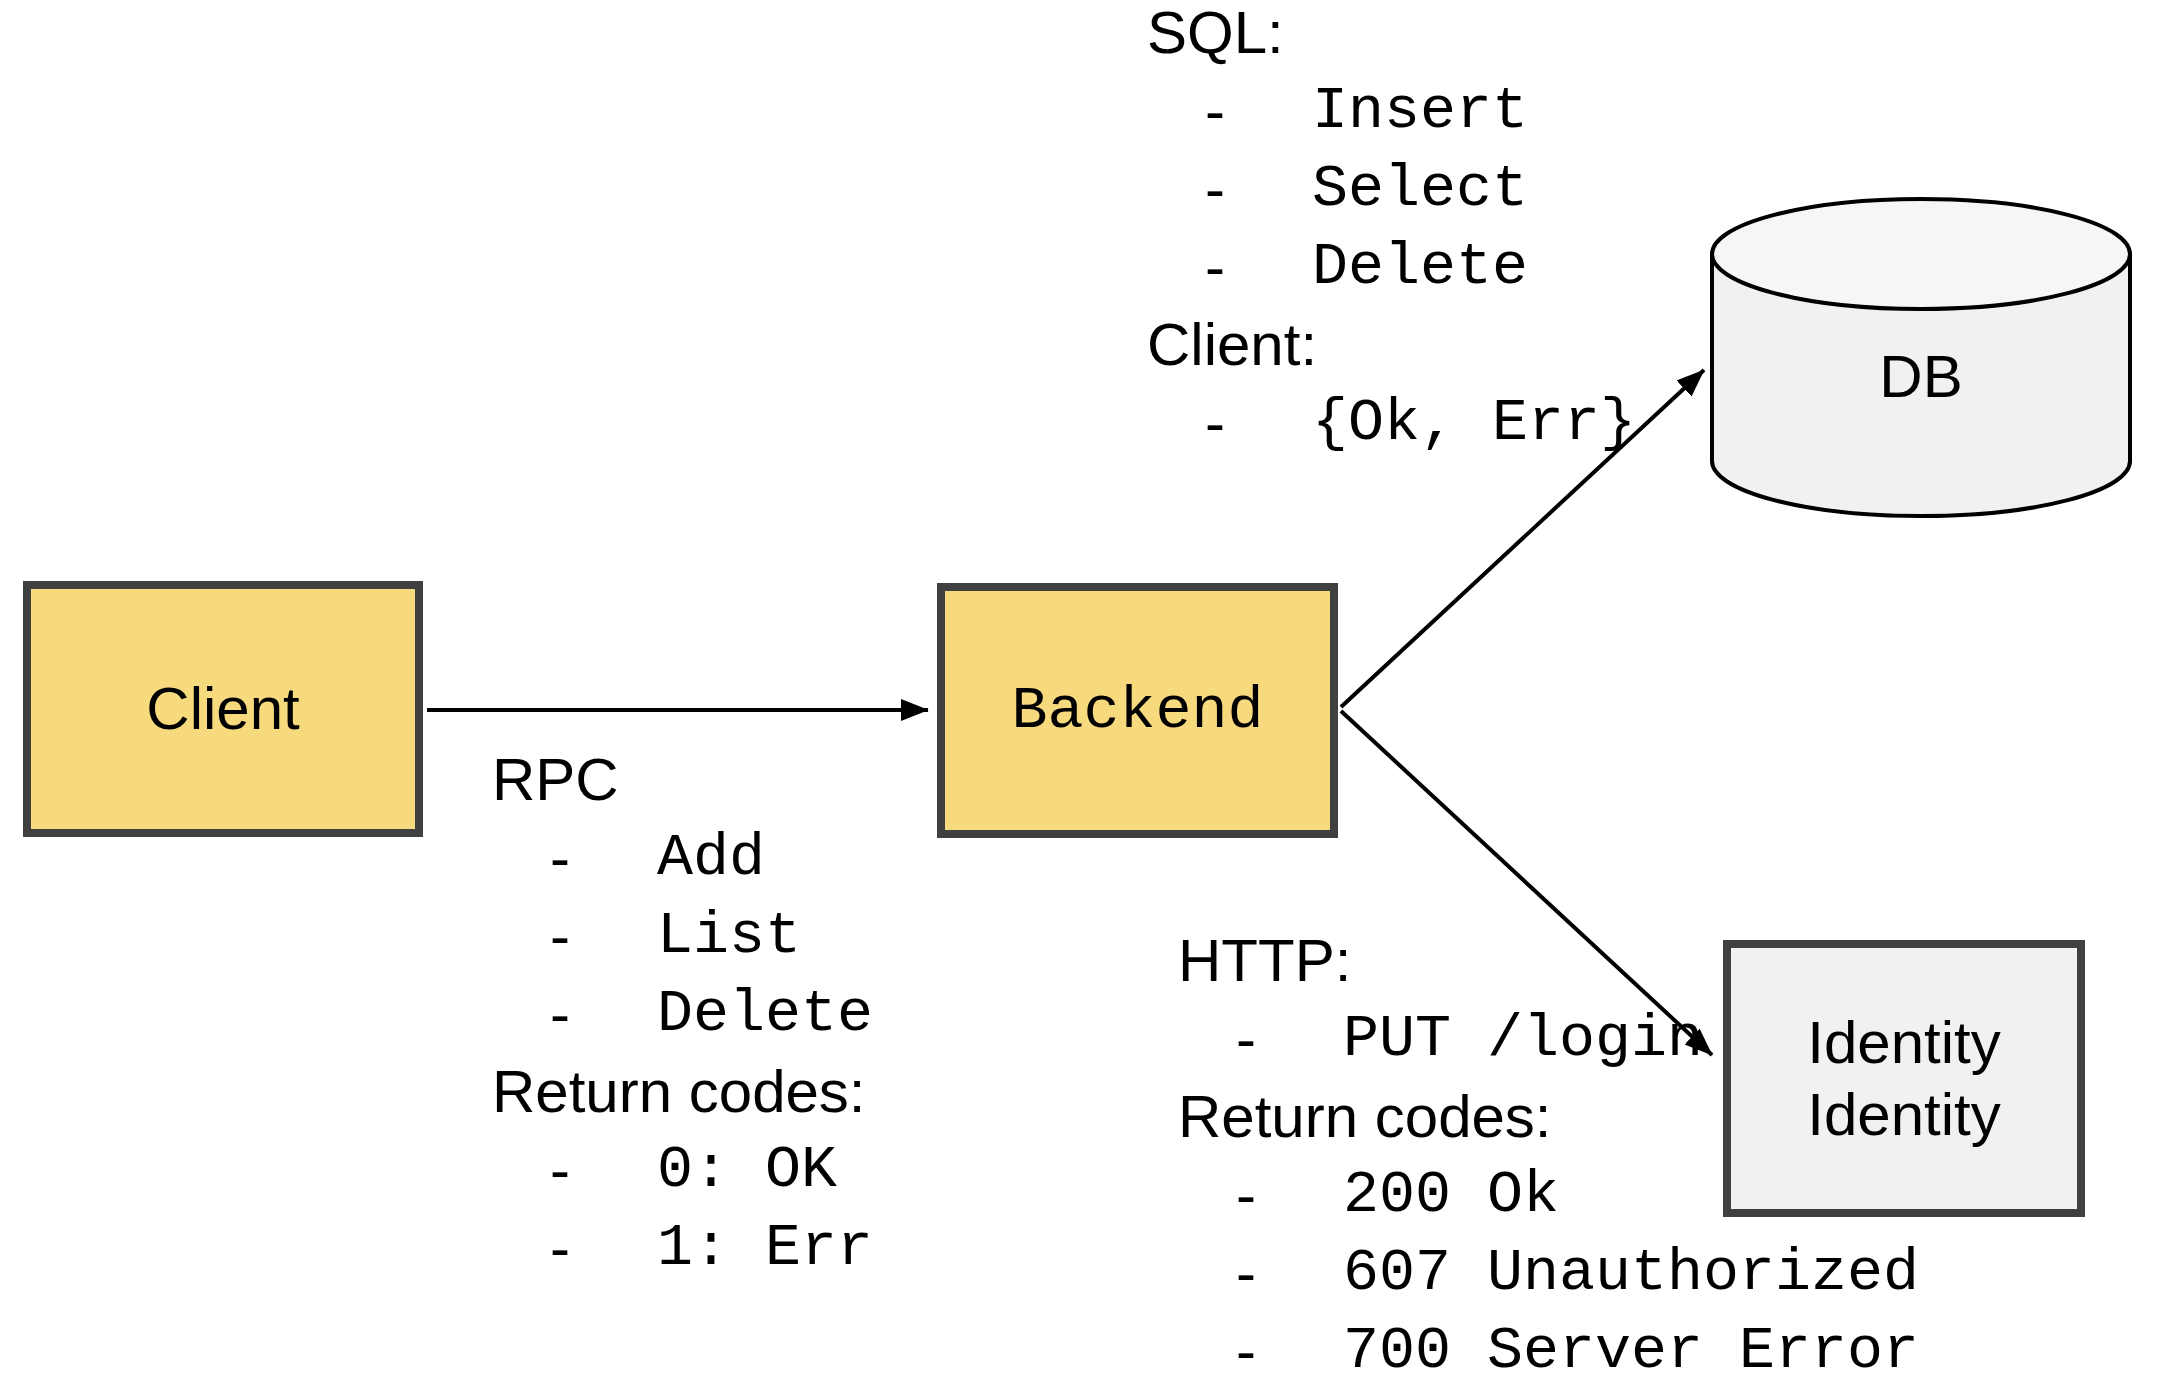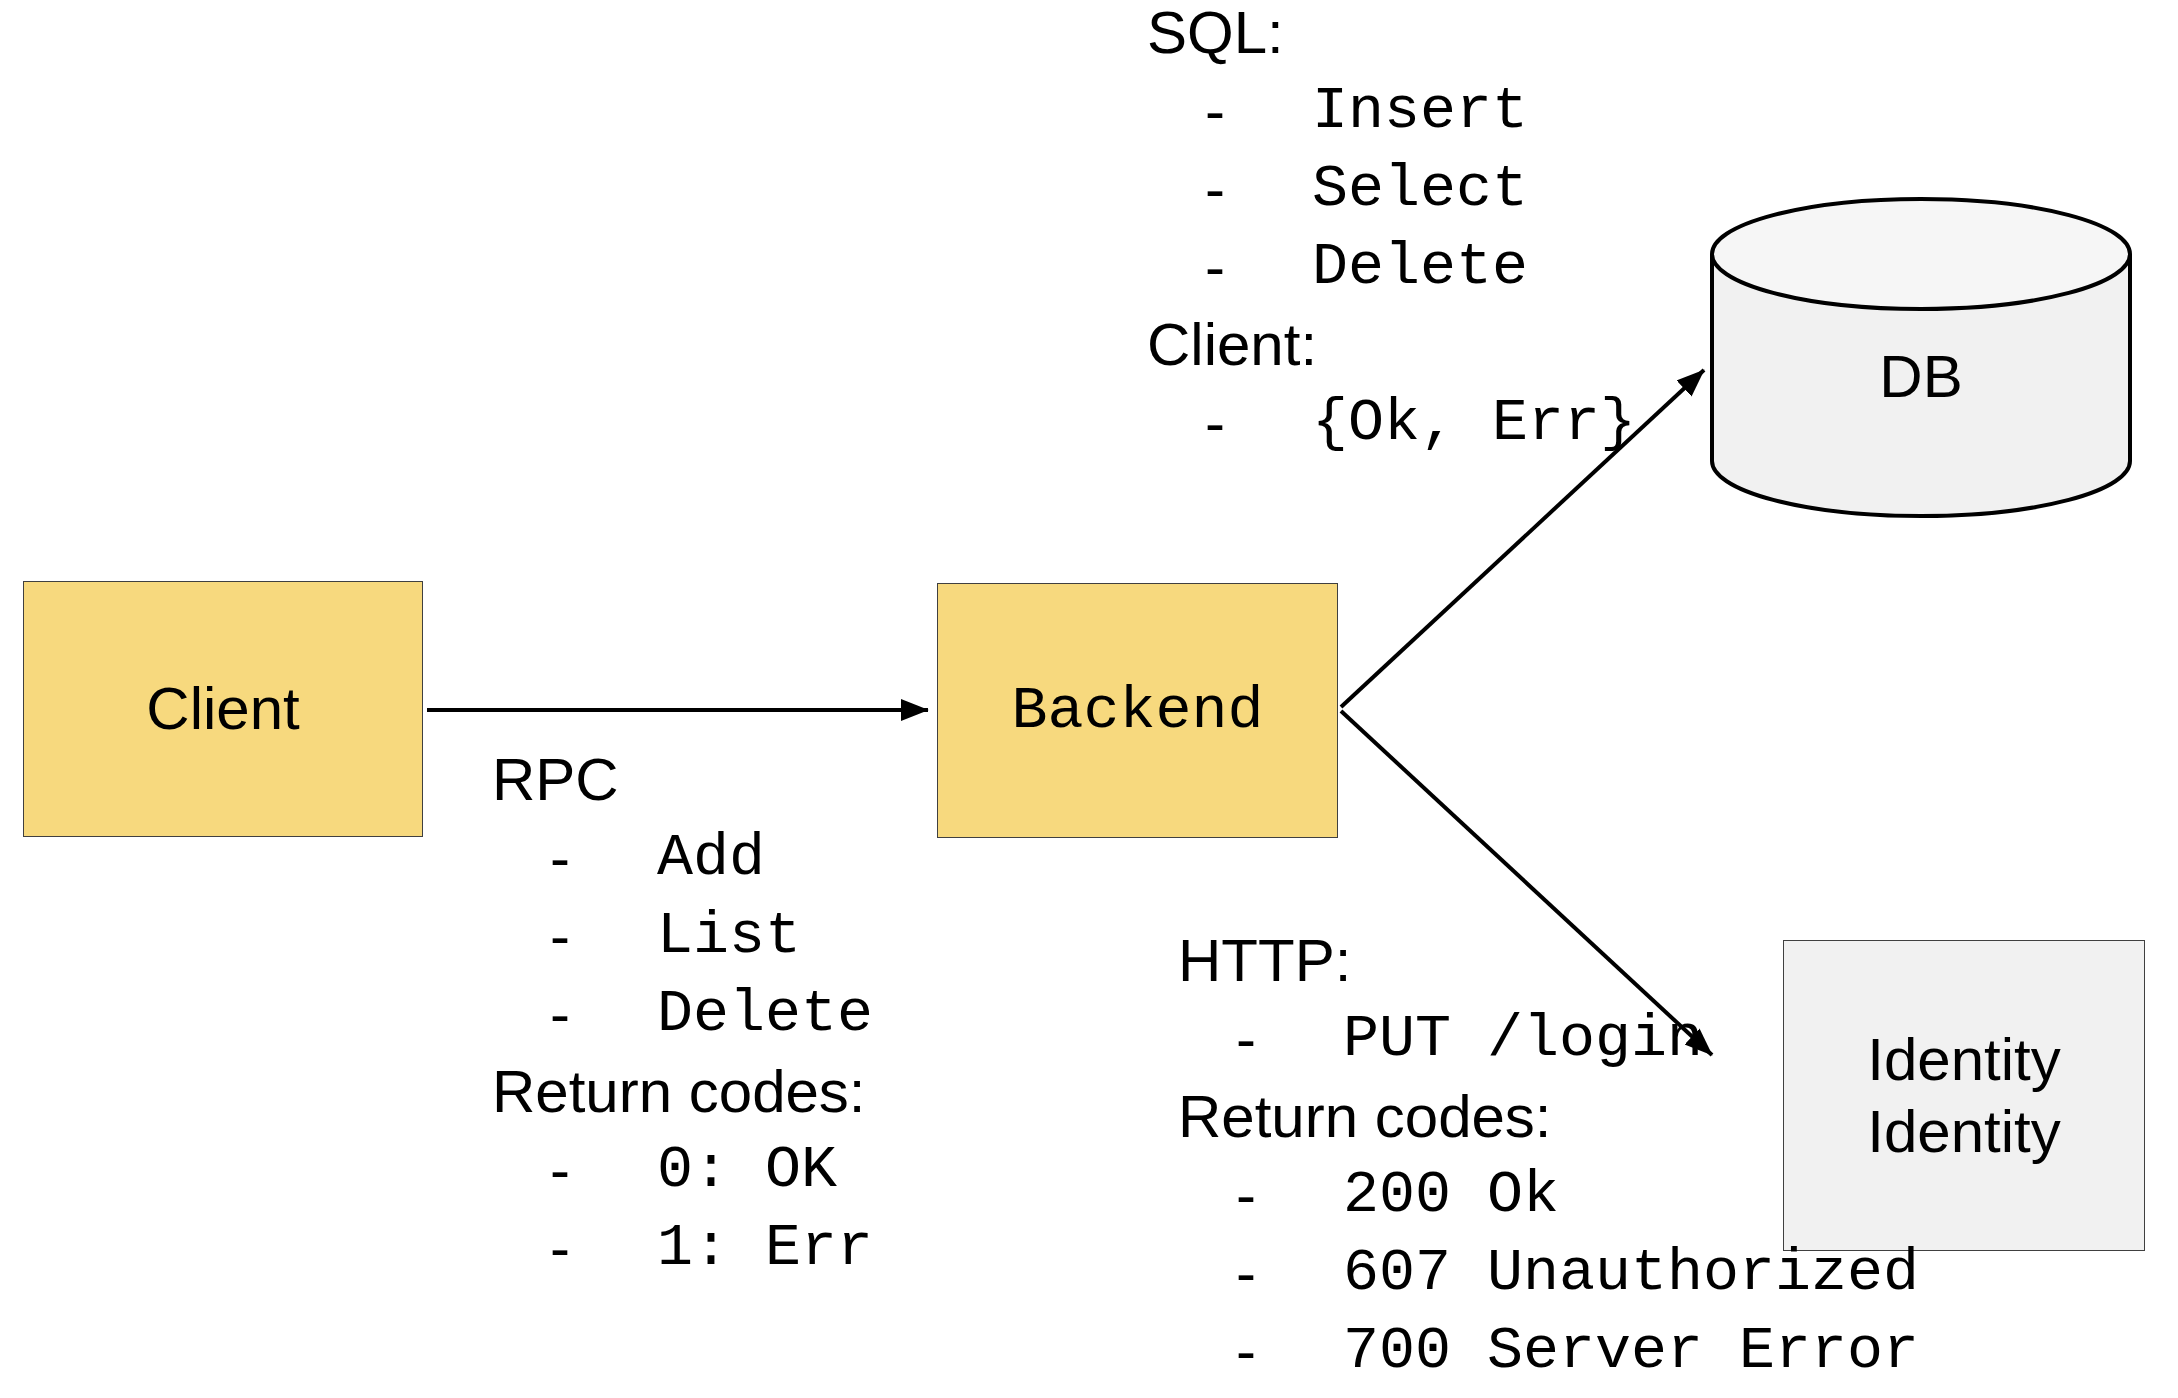--- a/index.html
+++ b/index.html
@@ -5,29 +5,29 @@
   html,body{margin:0;padding:0;}
   body{
     width:2178px;height:1398px;background:#ffffff;
     font-family:"Liberation Sans","DejaVu Sans",sans-serif;
     color:#000;overflow:hidden;
   }
   .canvas{position:relative;width:2178px;height:1398px;background:#ffffff;}
 
   
   .node{
-    position:absolute;box-sizing:border-box;border:1px solid #404040;
+    position:absolute;box-sizing:border-box;border:8px solid #404040;
     display:flex;align-items:center;justify-content:center;
     font-size:60px;line-height:72px;text-align:center;
   }
   .node-yellow{background:#F7D97E;}
   .node-gray{background:#F1F1F1;}
   #client  {left:23px;  top:581px; width:400px;height:256px;}
   #backend {left:937px; top:583px; width:401px;height:255px;font-family:Liberation Mono, monospace;}
-  #idp     {left:1783px;top:940px; width:362px;height:311px;}
+  #idp     {left:1723px;top:940px; width:362px;height:277px;}
   #db-wrap {position:absolute;left:1710px;top:195px;width:490px;height:325px;}
 
   
   #edges{position:absolute;left:0;top:0;width:2178px;height:1398px;pointer-events:none;}
 
   
   .tblock{position:absolute;font-size:60px;}
   .tblock .line{position:relative;height:78px;line-height:78px;white-space:nowrap;}
   .tblock .dash{position:absolute;left:58px;top:0;}
   .tblock .txt{position:absolute;left:0;top:0;}

